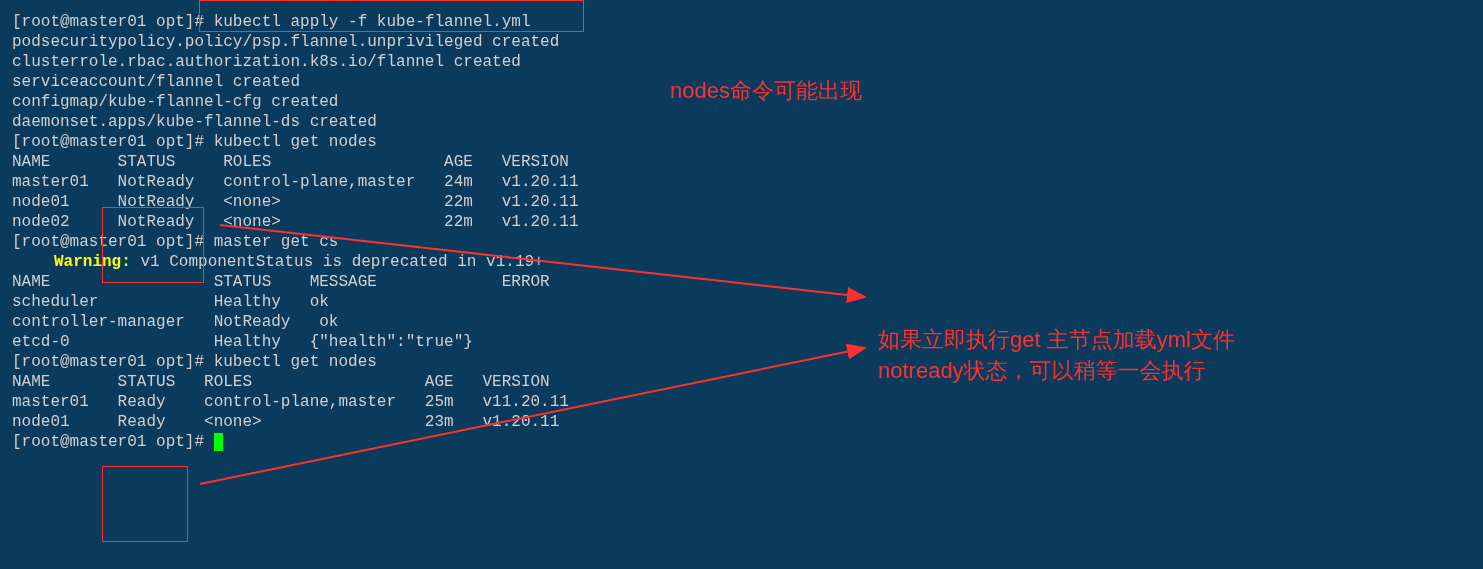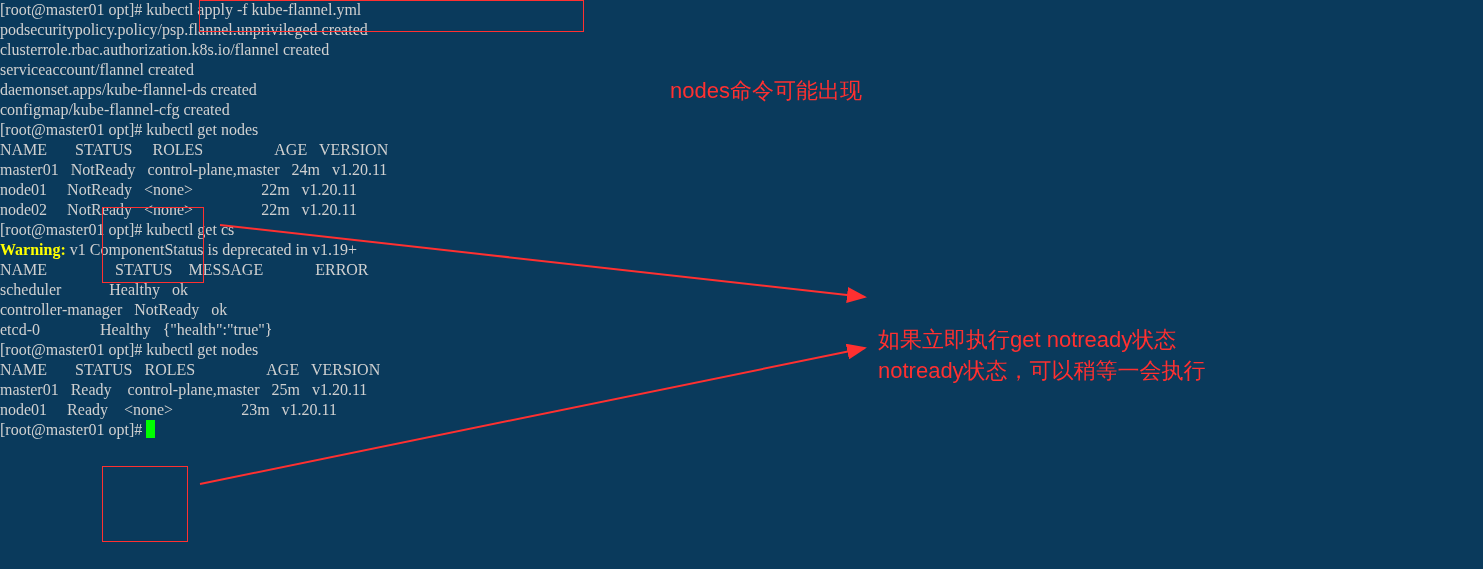--- a/index.html
+++ b/index.html
@@ -9,29 +9,28 @@
     font-family: "Consolas", "Courier New", monospace;
     font-size: 16px;
     color: #d0d0d0;
     width: 1483px;
     height: 569px;
     overflow: hidden;
     position: relative;
     line-height: 20px;
   }
   .terminal {
-    padding: 0;
+    padding: 12px;
     position: relative;
-    font-family: Liberation Serif, serif;
   }
   .line {
     white-space: pre;
     height: 20px;
   }
-  .yellow { color: #ffff00; font-weight: bold; }
+  .yellow { color: #ffff00; font-weight: bold; margin-left: 42px; }
   .cursor {
     display: inline-block;
     width: 9px;
     height: 18px;
     background: #00ff00;
     vertical-align: text-bottom;
   }
   .annotation {
     position: absolute;
     color: #ff3030;
@@ -53,43 +52,43 @@
   }
 </style>
 </head>
 <body>
 
 <div class="terminal">
   <div class="line"><span>[root@master01 opt]#</span> <span>kubectl apply -f kube-flannel.yml</span></div>
   <div class="line">podsecuritypolicy.policy/psp.flannel.unprivileged created</div>
   <div class="line">clusterrole.rbac.authorization.k8s.io/flannel created</div>
   <div class="line">serviceaccount/flannel created</div>
+  <div class="line">configmap/kube-flannel-cfg created</div>
   <div class="line">daemonset.apps/kube-flannel-ds created</div>
-  <div class="line">configmap/kube-flannel-cfg created</div>
   <div class="line"><span>[root@master01 opt]#</span> <span>kubectl get nodes</span></div>
   <div class="line">NAME       STATUS     ROLES                  AGE   VERSION</div>
   <div class="line">master01   NotReady   control-plane,master   24m   v1.20.11</div>
   <div class="line">node01     NotReady   &lt;none&gt;                 22m   v1.20.11</div>
   <div class="line">node02     NotReady   &lt;none&gt;                 22m   v1.20.11</div>
-  <div class="line"><span>[root@master01 opt]#</span> <span>kubectl get cs</span></div>
+  <div class="line"><span>[root@master01 opt]#</span> <span>master get cs</span></div>
   <div class="line"><span class="yellow">Warning:</span><span> v1 ComponentStatus is deprecated in v1.19+</span></div>
   <div class="line">NAME                 STATUS    MESSAGE             ERROR</div>
   <div class="line">scheduler            Healthy   ok</div>
   <div class="line">controller-manager   NotReady   ok</div>
   <div class="line">etcd-0               Healthy   {"health":"true"}</div>
   <div class="line"><span>[root@master01 opt]#</span> <span>kubectl get nodes</span></div>
   <div class="line">NAME       STATUS   ROLES                  AGE   VERSION</div>
-  <div class="line">master01   Ready    control-plane,master   25m   v1.20.11</div>
+  <div class="line">master01   Ready    control-plane,master   25m   v11.20.11</div>
   <div class="line">node01     Ready    &lt;none&gt;                 23m   v1.20.11</div>
   <div class="line"><span>[root@master01 opt]#</span> <span class="cursor"></span></div>
 </div>
 
 <div class="annotation" style="left:670px; top:76px;">nodes命令可能出现</div>
 <div class="annotation" style="left:878px; top:325px;">
-  <div>如果立即执行get notready状态</div>
+  <div>如果立即执行get 主节点加载yml文件</div>
   <div>notready状态，可以稍等一会执行</div>
 </div>
 
 <div class="redbox" style="left:199px; top:0px; width:383px; height:30px;"></div>
 <div class="redbox" style="left:102px; top:207px; width:100px; height:74px;"></div>
 <div class="redbox" style="left:102px; top:466px; width:84px; height:74px;"></div>
 
 <svg class="arrows">
   <defs>
     <marker id="arrowhead" markerWidth="10" markerHeight="8" refX="9" refY="4" orient="auto">

